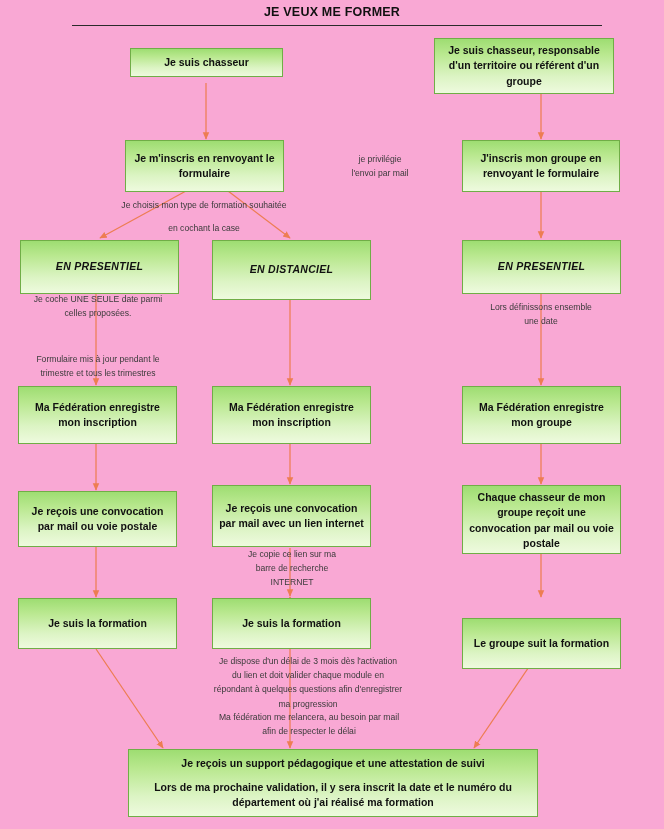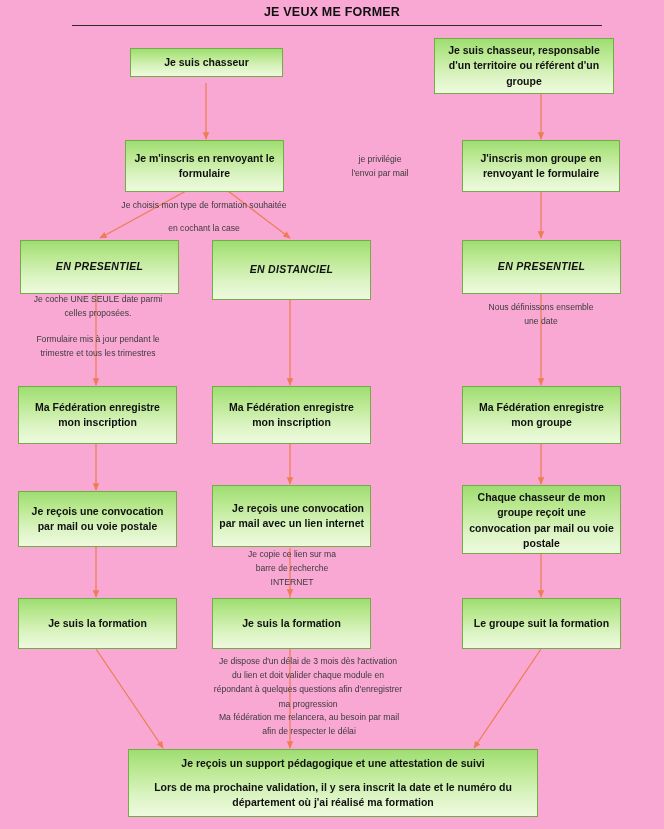--- a/index.html
+++ b/index.html
@@ -166,59 +166,59 @@
   </div>
 
   <div class="box" style="left:462px; top:386px; width:159px; height:58px;">
     <span>Ma Fédération enregistre mon groupe</span>
   </div>
 
   <div class="box" style="left:18px; top:491px; width:159px; height:56px;">
     <span>Je reçois une convocation par mail ou voie postale</span>
   </div>
 
-  <div class="box" style="left:212px; top:485px; width:159px; height:62px;text-align:right;">
+  <div class="box" style="left:212px; top:485px; width:159px; height:62px;">
     <span>Je reçois une convocation par mail avec un lien internet</span>
   </div>
 
   <div class="box" style="left:462px; top:485px; width:159px; height:69px;align-items:flex-end;">
     <span>Chaque chasseur de mon groupe reçoit une convocation par mail ou voie postale</span>
   </div>
 
   <div class="box" style="left:18px; top:598px; width:159px; height:51px;">
     <span>Je suis la formation</span>
   </div>
 
   <div class="box" style="left:212px; top:598px; width:159px; height:51px;">
     <span>Je suis la formation</span>
   </div>
 
-  <div class="box" style="left:462px; top:598px; width:159px; height:51px;">
+  <div class="box" style="left:462px; top:618px; width:159px; height:51px;">
     <span>Le groupe suit la formation</span>
   </div>
 
   <div class="box" style="left:128px; top:749px; width:410px; height:68px; flex-direction:column; gap:9px;">
     <span>Je reçois un support pédagogique et une attestation de suivi</span>
     <span style="line-height:1.45;">Lors de ma prochaine validation, il y sera inscrit la date et le numéro du département où j'ai réalisé ma formation</span>
   </div>
 
   <div class="note" style="left:325px; top:152px; width:110px;">je privilégie
 l'envoi par mail</div>
 
   <div class="note" style="left:78px; top:198px; width:252px;">Je choisis mon type de formation souhaitée</div>
 
   <div class="note" style="left:130px; top:221px; width:148px;">en cochant la case</div>
 
   <div class="note" style="left:8px; top:292px; width:180px;">Je coche UNE SEULE date parmi
 celles proposées.</div>
 
-  <div class="note" style="left:6px; top:332px; width:184px;">Formulaire mis à jour pendant le
+  <div class="note" style="left:6px; top:352px; width:184px;">Formulaire mis à jour pendant le
 trimestre et tous les trimestres</div>
 
-  <div class="note" style="left:452px; top:300px; width:178px;">Nous définissons ensemble
+  <div class="note" style="left:452px; top:300px; width:178px;">Lors définissons ensemble
 une date</div>
 
   <div class="note" style="left:212px; top:547px; width:160px;">Je copie ce lien sur ma
 barre de recherche
 INTERNET</div>
 
   <div class="note" style="left:163px; top:654px; width:290px;">Je dispose d'un délai de 3 mois dès l'activation
 du lien et doit valider chaque module en
 répondant à quelques questions afin d'enregistrer
 ma progression</div>

